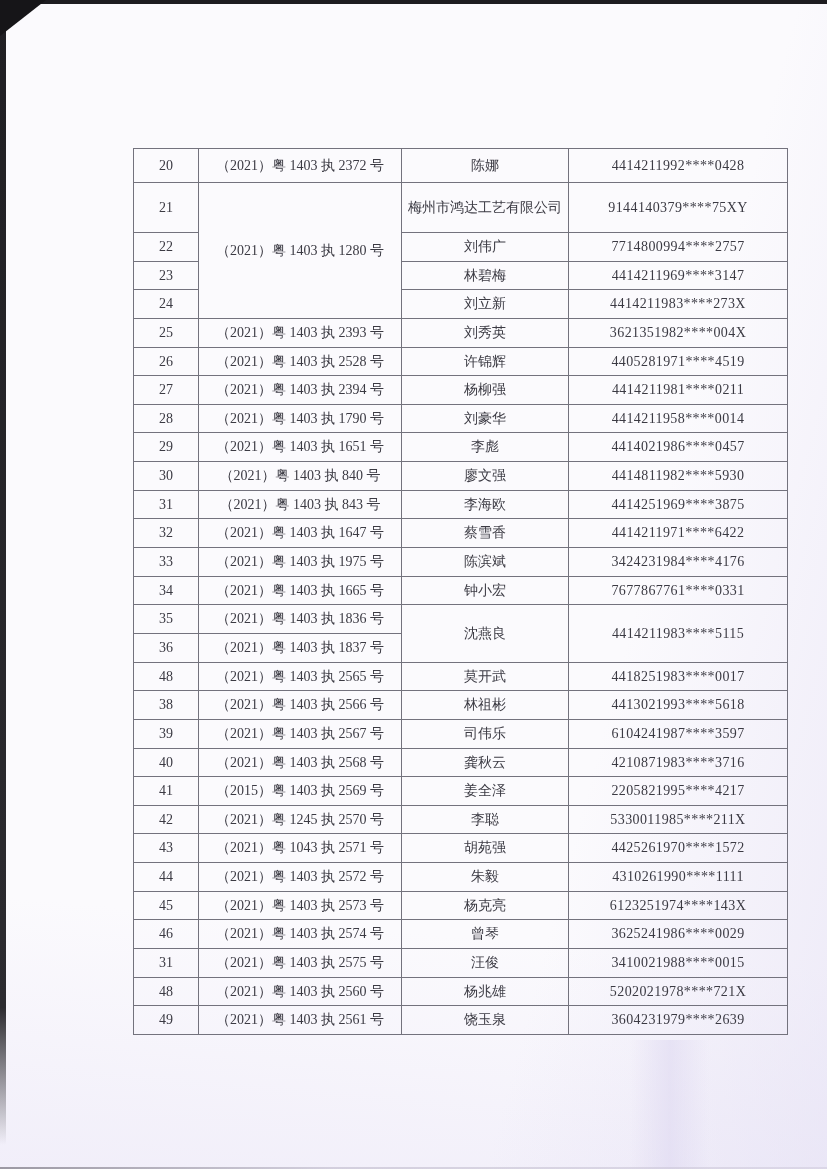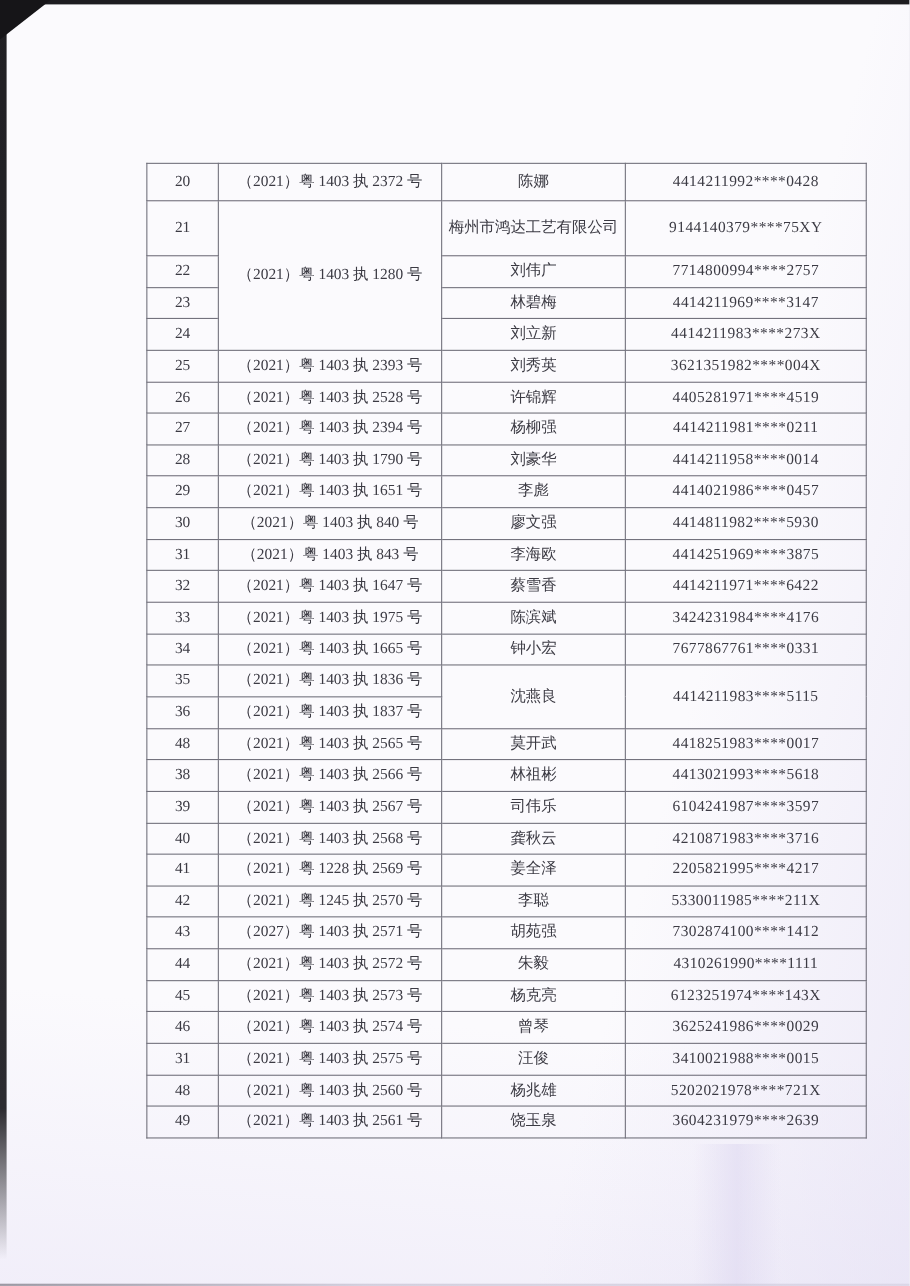--- a/index.html
+++ b/index.html
@@ -229,35 +229,35 @@
           <td class="cell-id">6104241987****3597</td>
         </tr>
         <tr>
           <td class="cell-no">40</td>
           <td class="cell-case">（2021）粤 1403 执 2568 号</td>
           <td class="cell-name">龚秋云</td>
           <td class="cell-id">4210871983****3716</td>
         </tr>
         <tr>
           <td class="cell-no">41</td>
-          <td class="cell-case">（2021）粤 1228 执 2569 号</td>
+          <td class="cell-case">（2015）粤 1403 执 2569 号</td>
           <td class="cell-name">姜全泽</td>
           <td class="cell-id">2205821995****4217</td>
         </tr>
         <tr>
           <td class="cell-no">42</td>
           <td class="cell-case">（2021）粤 1245 执 2570 号</td>
           <td class="cell-name">李聪</td>
           <td class="cell-id">5330011985****211X</td>
         </tr>
         <tr>
           <td class="cell-no">43</td>
-          <td class="cell-case">（2027）粤 1403 执 2571 号</td>
+          <td class="cell-case">（2021）粤 1043 执 2571 号</td>
           <td class="cell-name">胡苑强</td>
-          <td class="cell-id">7302874100****1412</td>
+          <td class="cell-id">4425261970****1572</td>
         </tr>
         <tr>
           <td class="cell-no">44</td>
           <td class="cell-case">（2021）粤 1403 执 2572 号</td>
           <td class="cell-name">朱毅</td>
           <td class="cell-id">4310261990****1111</td>
         </tr>
         <tr>
           <td class="cell-no">45</td>
           <td class="cell-case">（2021）粤 1403 执 2573 号</td>

